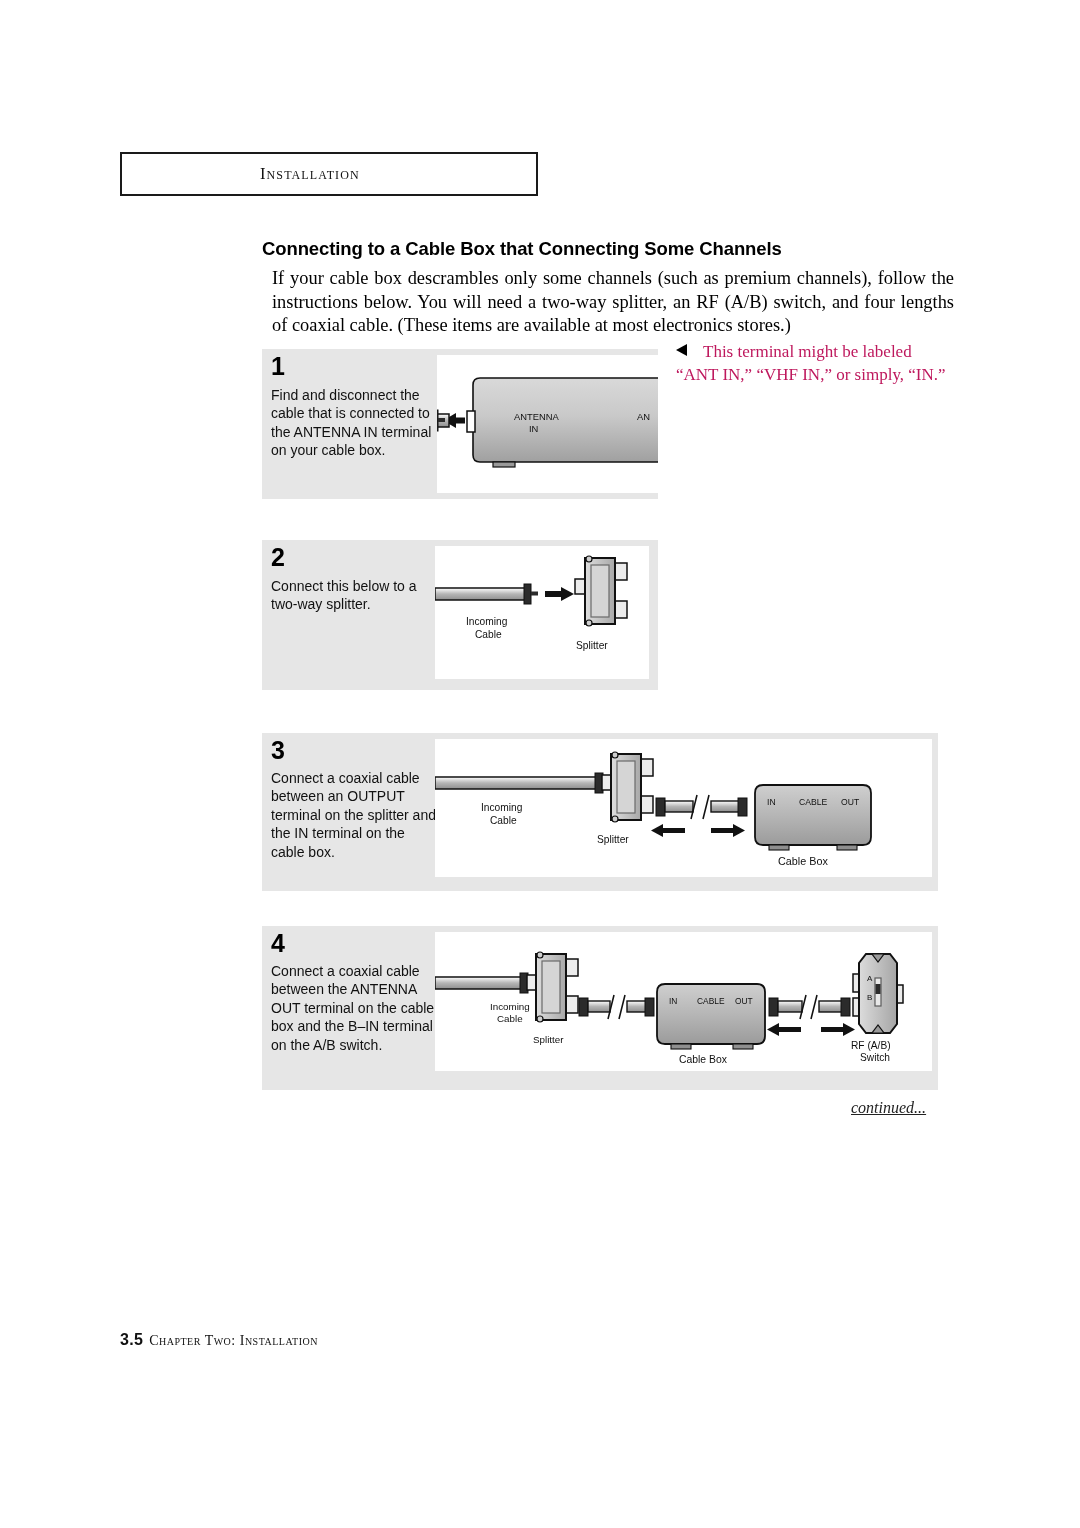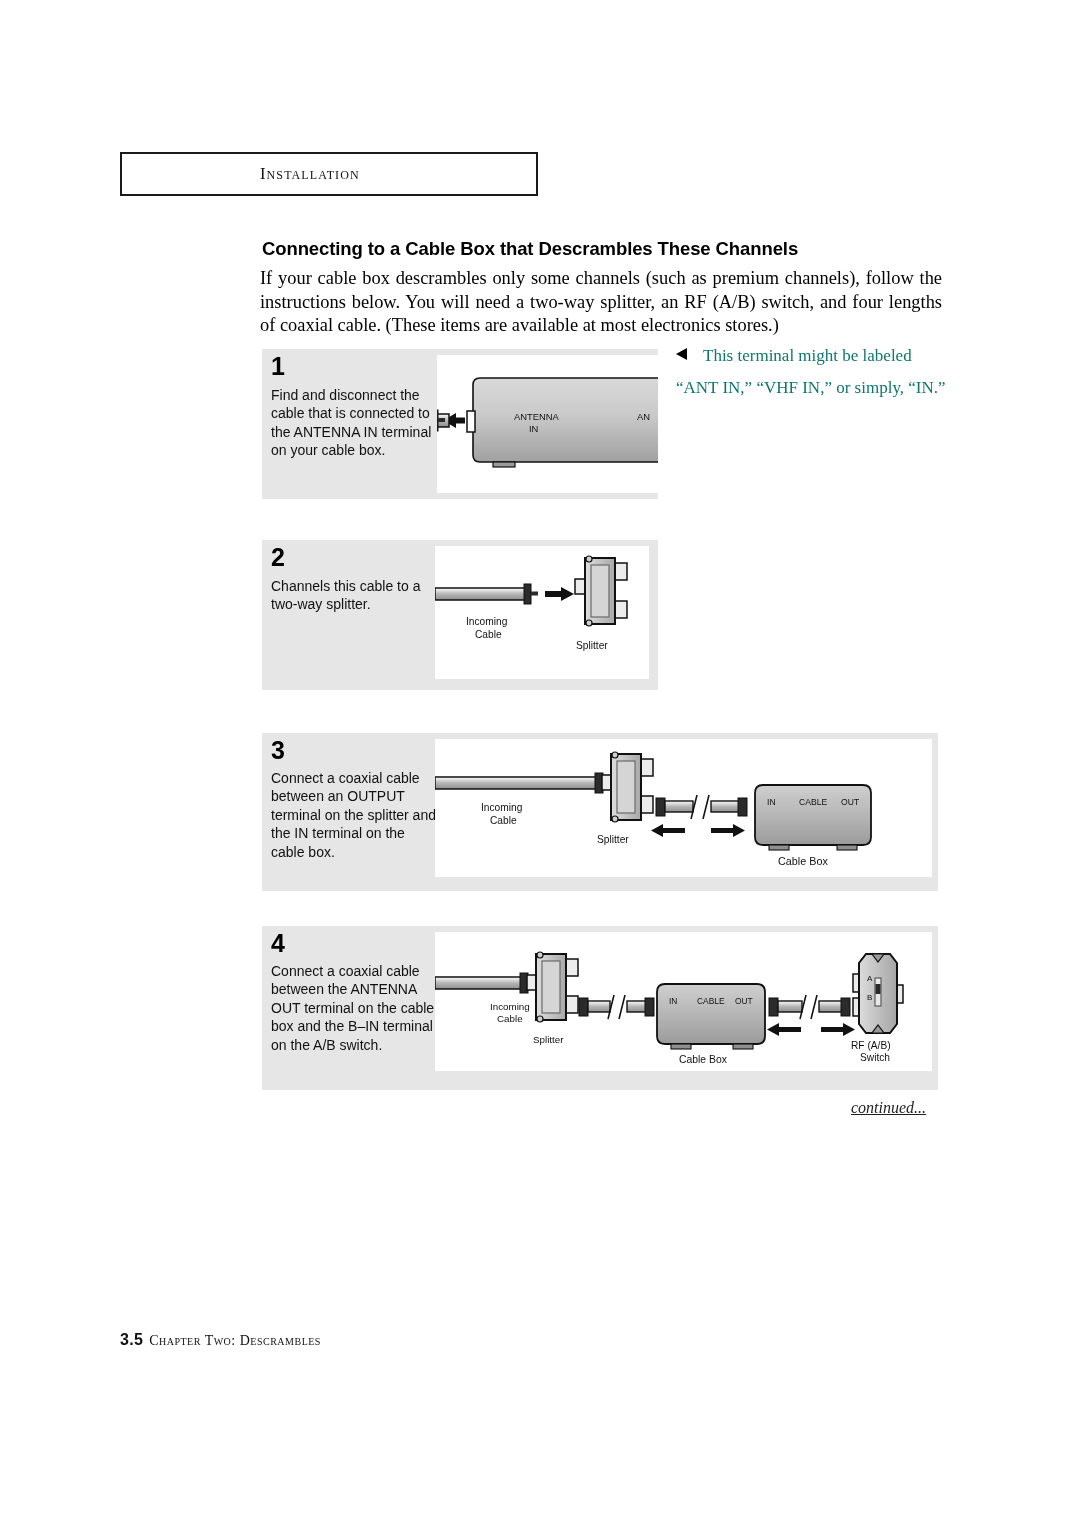--- a/index.html
+++ b/index.html
@@ -10,27 +10,27 @@
   .hdr-box{position:absolute;left:120px;top:152px;width:418px;height:44px;
            border:2px solid #1a1a1a;background:#fff;box-sizing:border-box;padding-left:25px;}
   .hdr-box .hdr-txt{position:absolute;left:138px;top:50%;transform:translateY(-50%);
            font-family:"Liberation Serif",serif;font-size:16.5px;letter-spacing:1.1px;
            font-variant:small-caps;color:#111;white-space:nowrap;}
 
   
   .sec-title{position:absolute;left:262px;top:238px;width:680px;
            font-family:"Liberation Sans",sans-serif;font-weight:bold;font-size:18.5px;
            letter-spacing:-0.1px;color:#000;}
-  .intro{position:absolute;left:260px;top:267px;width:682px;
+  .intro{position:absolute;left:272px;top:267px;width:682px;
            font-family:"Liberation Serif",serif;font-size:18.4px;line-height:23.6px;
            text-align:justify;color:#000;}
 
   
   .sidenote{position:absolute;left:676px;top:340px;width:280px;
-           font-family:"Liberation Serif",serif;font-size:17px;line-height:32px;color:#0f766e;}
+           font-family:"Liberation Serif",serif;font-size:17px;line-height:23px;color:#be185d;}
   .sidenote .tri{display:inline-block;width:0;height:0;vertical-align:1px;
            border-top:6px solid transparent;border-bottom:6px solid transparent;
            border-right:11px solid #000;margin-right:16px;}
 
   
   .panel{position:absolute;background:#e6e6e6;}
   .panel .num{position:absolute;left:8px;top:2px;
            font-family:"Liberation Sans",sans-serif;font-weight:bold;font-size:25px;color:#000;}
   .panel .btext{position:absolute;left:8px;
            font-family:"Liberation Sans",sans-serif;font-size:14px;line-height:18.4px;color:#111;}
@@ -70,21 +70,21 @@
 </style>
 </head>
 <body>
 
 <div class="page">
 
   <div class="hdr-box">
     <span class="hdr-txt">Installation</span>
   </div>
 
-  <div class="sec-title">Connecting to a Cable Box that Descrambles These Channels</div>
+  <div class="sec-title">Connecting to a Cable Box that Connecting Some Channels</div>
   <div class="intro">If your cable box descrambles only some channels (such as premium channels), follow the instructions below. You will need a two-way splitter, an RF (A/B) switch, and four lengths of coaxial cable. (These items are available at most electronics stores.)</div>
 
   <div class="sidenote">
     <span class="tri"></span><span>This terminal might be labeled “ANT IN,” “VHF IN,” or simply, “IN.”</span>
   </div>
 
   <div class="panel" id="panel1">
     <div class="num">1</div>
     <div class="btext">Find and disconnect the cable that is connected to the ANTENNA IN terminal on your cable box.</div>
     <div class="dbox">
@@ -122,21 +122,21 @@
           <rect x="-60" y="59" width="72" height="13" fill="url(#gCab1)" stroke="#111" stroke-width="1.5"></rect>
           <rect x="-6" y="55" width="7" height="21" fill="#2b2b2b" stroke="#111" stroke-width="1"></rect>
           <rect x="1" y="63" width="7" height="4" fill="#2b2b2b"></rect>
         </g>
       </svg>
     </div>
   </div>
 
   <div class="panel" id="panel2">
     <div class="num">2</div>
-    <div class="btext">Channels this cable to a two-way splitter.</div>
+    <div class="btext">Connect this below to a two-way splitter.</div>
     <div class="dbox">
       <svg width="214" height="133" viewBox="0 0 214 133">
         <defs>
           <linearGradient id="gCab2" x1="0" y1="0" x2="0" y2="1">
             <stop offset="0" stop-color="#ffffff"></stop>
               <stop offset="0.5" stop-color="#b5b5b5"></stop>
             <stop offset="1" stop-color="#8f8f8f"></stop>
           </linearGradient>
           <linearGradient id="gSpl2" x1="0" y1="0" x2="1" y2="0">
             <stop offset="0" stop-color="#dedede"></stop>
@@ -333,16 +333,16 @@
         </g>
         <text x="416" y="117" font-family="Liberation Sans, sans-serif" font-size="10.2" fill="#111">RF (A/B)</text>
         <text x="425" y="129" font-family="Liberation Sans, sans-serif" font-size="10.2" fill="#111">Switch</text>
       </svg>
     </div>
   </div>
 
   <div class="continued">continued...</div>
 
   <div class="footer">
-    <span class="pg">3.5</span><span class="ft">Chapter Two: Descrambles</span>
+    <span class="pg">3.5</span><span class="ft">Chapter Two: Installation</span>
   </div>
 
 </div>
 
 </body></html>

